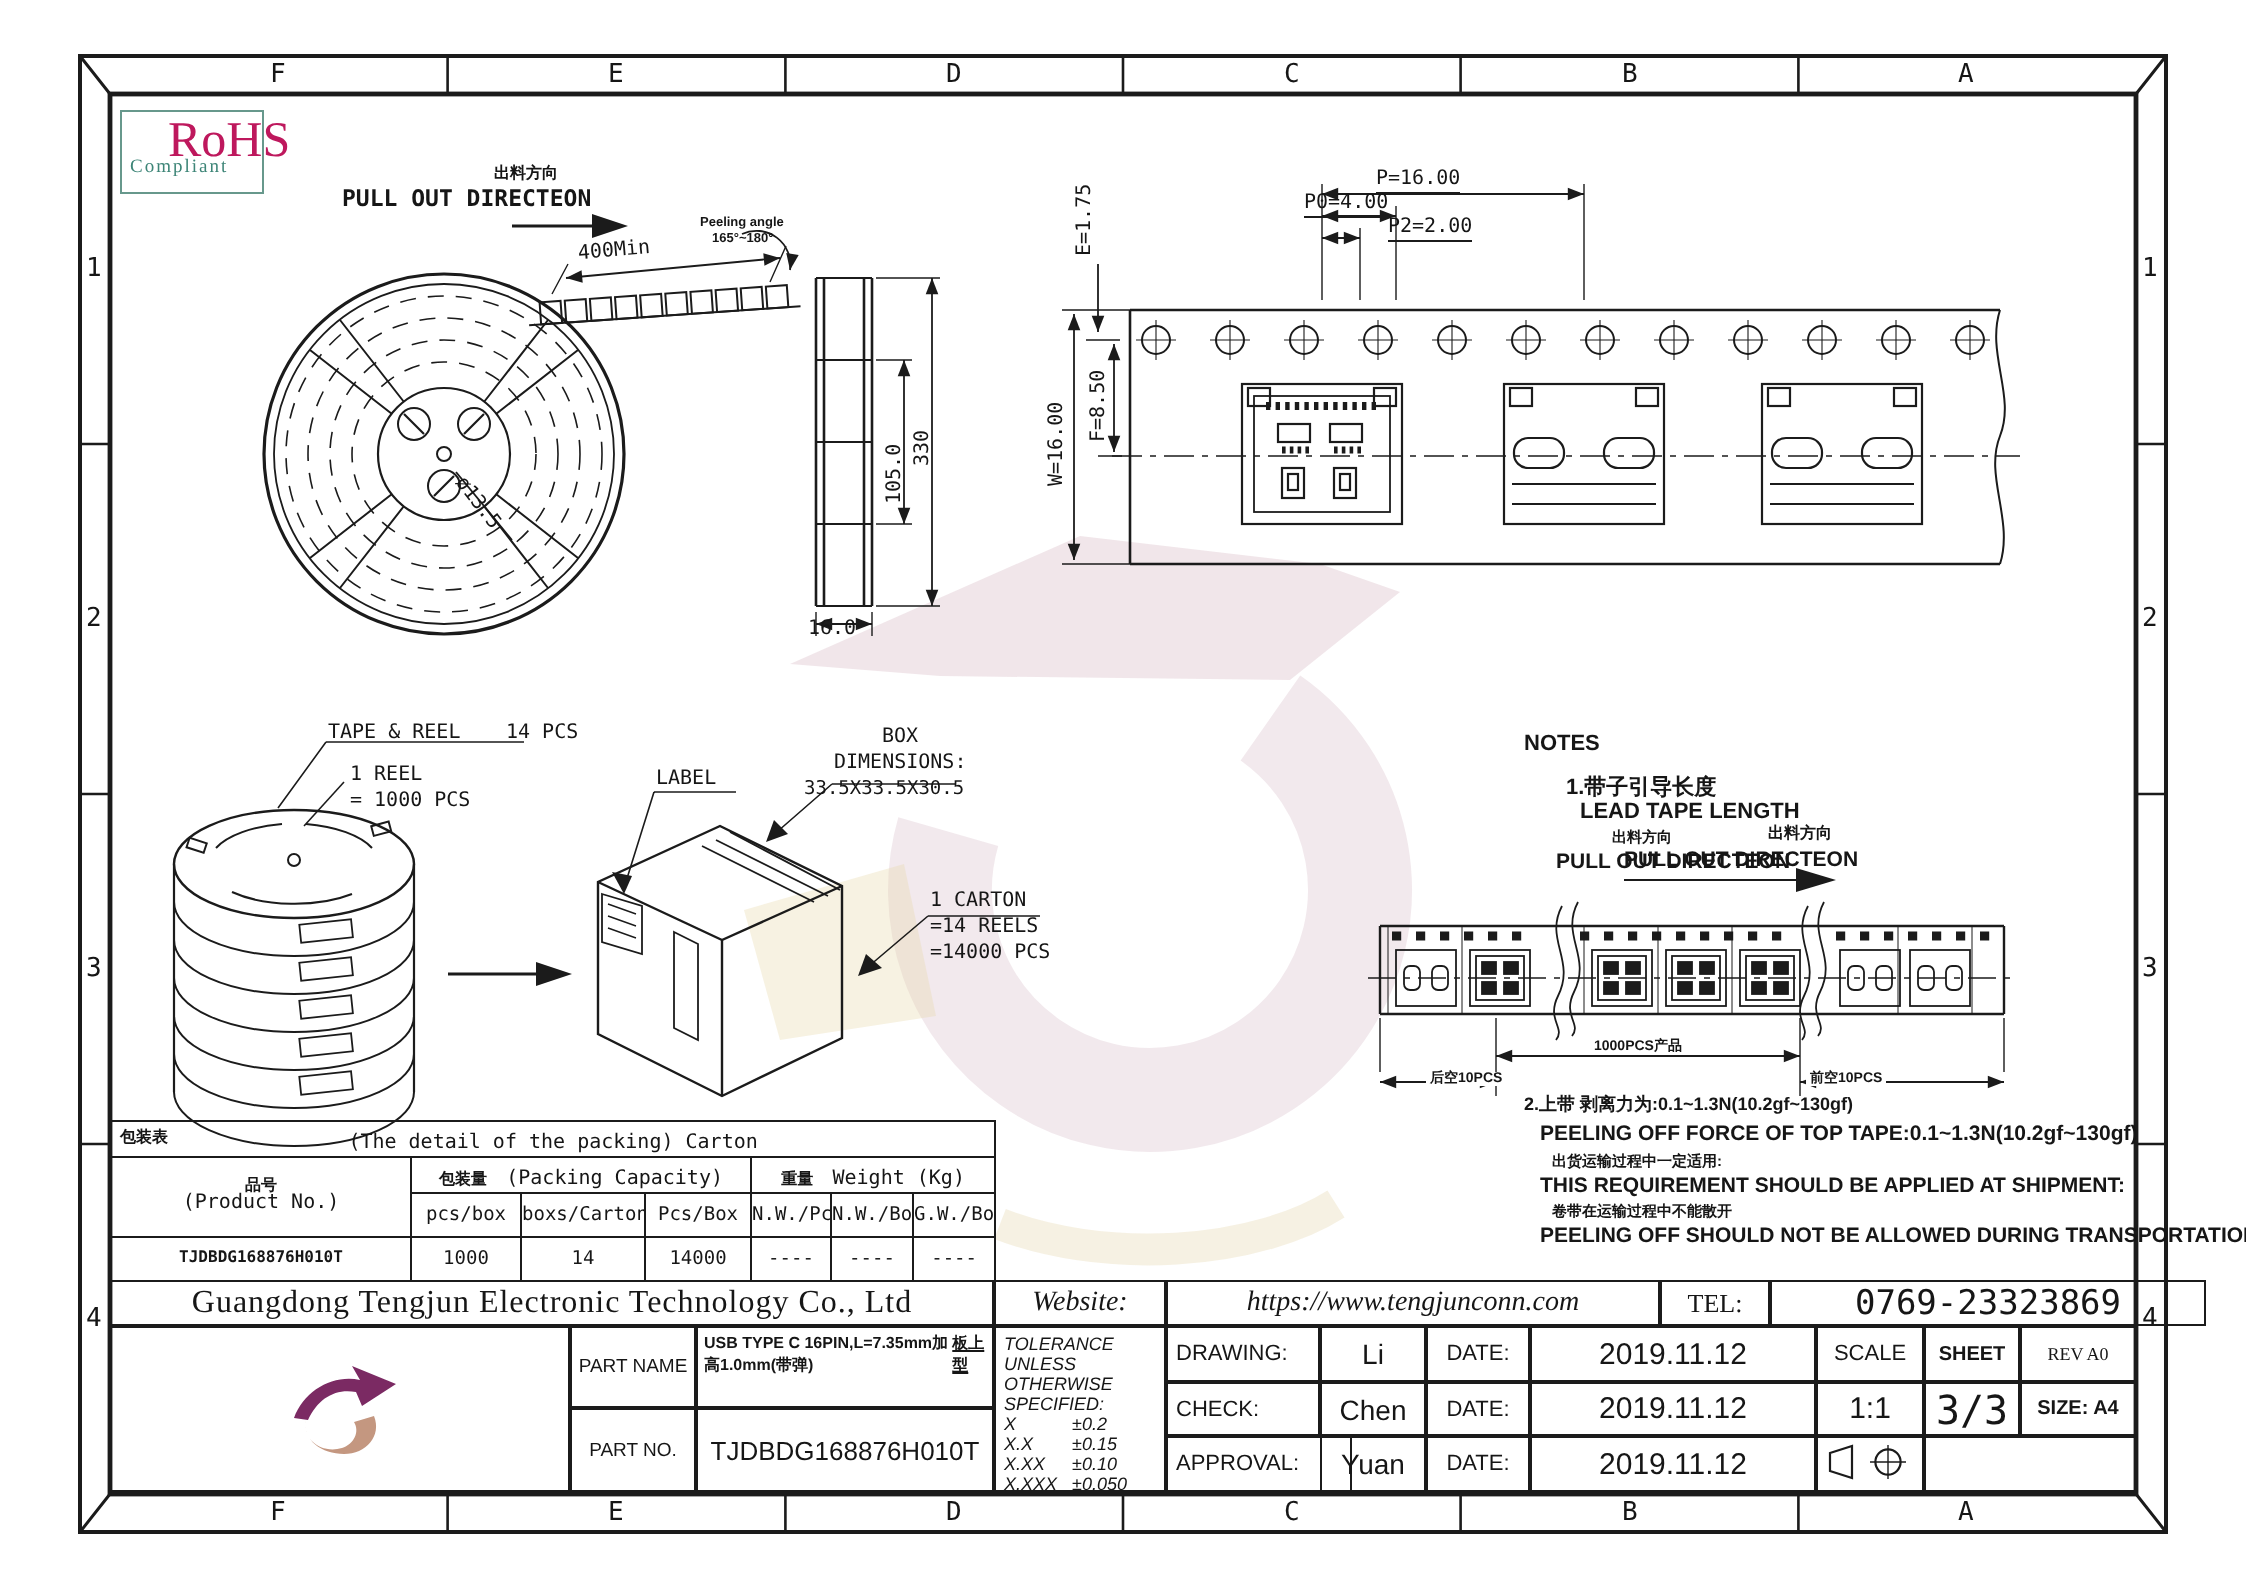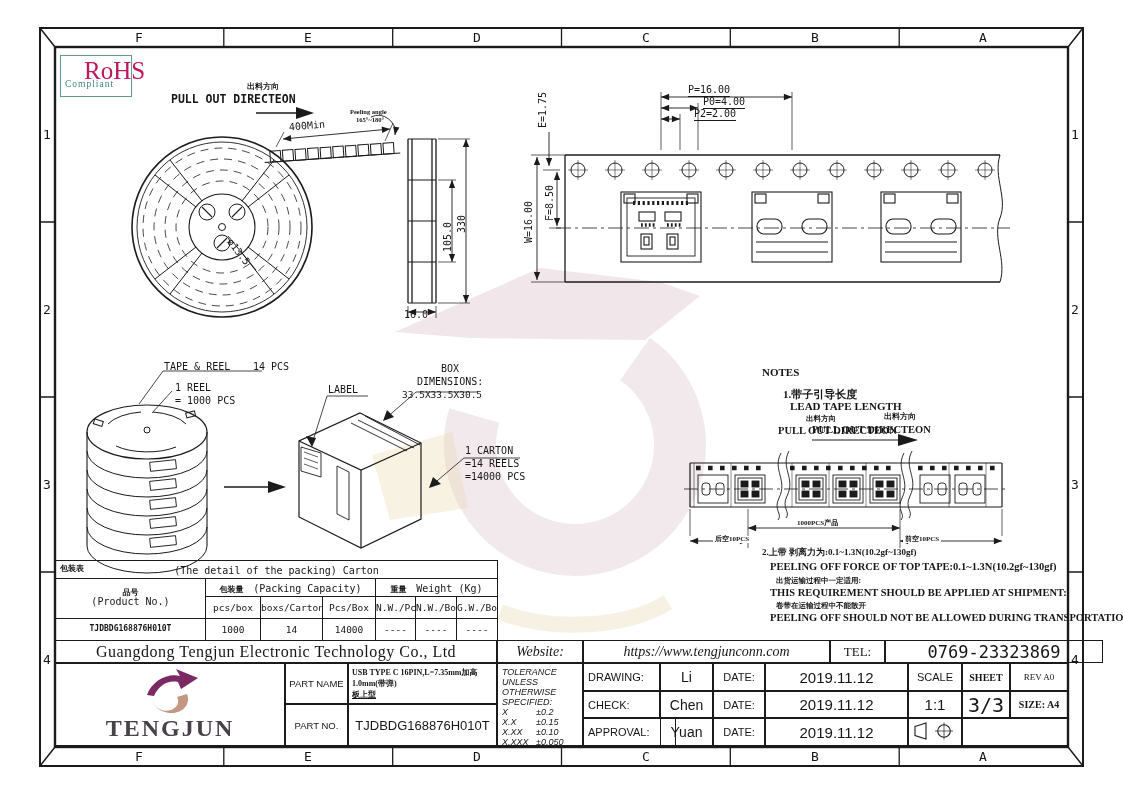--- a/index.html
+++ b/index.html
@@ -1,21 +1,21 @@
 <!DOCTYPE html>
 <html><head>
 <meta charset="utf-8">
 <style>
 html,body{margin:0;padding:0;background:#fff}
 .sheet{position:relative;width:1123px;height:793px;background:#fff;overflow:hidden;
   font-family:"DejaVu Sans Mono",monospace;color:#161616}
 svg.art{position:absolute;left:0;top:0}
 .t{position:absolute;white-space:nowrap;line-height:1;color:#161616}
 .m{font-family:"DejaVu Sans Mono",monospace}
-.b{font-family:Liberation Serif, serif;font-weight:bold}
+.b{font-family:Liberation Sans, sans-serif;font-weight:bold}
 .ser{font-family:"Liberation Serif",serif}
 .it{font-style:italic}
 .rot{transform-origin:0 0;transform:rotate(-90deg)}
 .bb{border-bottom:1px solid #1b1b1b;padding-bottom:1px}
 .wbg{background:#fff;padding:0 2px}
 .cell{position:absolute;border:1.4px solid #1b1b1b;box-sizing:border-box;
   display:flex;align-items:center;justify-content:center;overflow:hidden}
 .zl{position:absolute;font-size:13px;font-family:"DejaVu Sans Mono",monospace}
 table.pk{position:absolute;left:55px;top:560px;border-collapse:collapse;table-layout:fixed;width:442px}
 .pk td{border:1.4px solid #1b1b1b;padding:0;text-align:center;vertical-align:middle;
@@ -269,21 +269,21 @@
 <div class="t b" style="left:356px;top:117px;font-size:6.5px">165°~180°</div>
 <div class="t m" style="left:233px;top:237px;font-size:10px;transform-origin:0 0;transform:rotate(52deg)">ø13.5</div>
 <div class="t m rot" style="left:443px;top:252px;font-size:10px">105.0</div>
 <div class="t m rot" style="left:457px;top:233px;font-size:10px">330</div>
 <div class="t m" style="left:404px;top:310px;font-size:10px">16.0</div>
 
 <div class="t m rot" style="left:538px;top:128px;font-size:10px">E=1.75</div>
 <div class="t m rot" style="left:524px;top:243px;font-size:10px">W=16.00</div>
 <div class="t m rot" style="left:545px;top:221px;font-size:10px">F=8.50</div>
 <div class="t m bb" style="left:688px;top:85px;font-size:10px">P=16.00</div>
-<div class="t m bb" style="left:703px;top:97px;font-size:10px">P0=4.00</div>
+<div class="t m bb" style="left:652px;top:97px;font-size:10px">P0=4.00</div>
 <div class="t m bb" style="left:694px;top:109px;font-size:10px">P2=2.00</div>
 
 <div class="t m" style="left:164px;top:362px;font-size:10px">TAPE &amp; REEL</div>
 <div class="t m" style="left:253px;top:362px;font-size:10px">14 PCS</div>
 <div class="t m" style="left:175px;top:383px;font-size:10px">1 REEL</div>
 <div class="t m" style="left:175px;top:396px;font-size:10px">= 1000 PCS</div>
 <div class="t m" style="left:328px;top:385px;font-size:10px">LABEL</div>
 <div class="t m" style="left:441px;top:364px;font-size:10px">BOX</div>
 <div class="t m" style="left:417px;top:377px;font-size:10px">DIMENSIONS:</div>
 <div class="t m" style="left:402px;top:390px;font-size:9.5px">33.5X33.5X30.5</div>
@@ -363,25 +363,24 @@
 <div class="cell ser it" style="left:497px;top:640px;width:86px;height:23px;font-size:14px">Website:</div>
 <div class="cell ser it" style="left:583px;top:640px;width:247px;height:23px;font-size:14px">https://www.tengjunconn.com</div>
 <div class="cell ser" style="left:830px;top:640px;width:55px;height:23px;font-size:13px">TEL:</div>
 <div class="cell m" style="left:885px;top:640px;width:218px;height:23px;font-size:17px">0769-23323869</div>
 
 <div class="cell" style="left:55px;top:663px;width:230px;height:83px;flex-direction:column;justify-content:center;gap:1px">
   <svg width="62" height="46" viewBox="0 0 62 46">
     <path fill="#7b2a63" d="M8,27 C13,13 28,5 41,8 L37,1 L59,10 L42,21 L39,14 C29,12 20,17 15,28 Z"></path>
     <path fill="#c49780" d="M14,28 C12,38 22,45 32,42 C38,40 41,34 38,29 L48,26 C52,36 44,45 33,45 C22,45 12,38 14,28 Z"></path>
   </svg>
-  <div class="b" style="font-size:24px;letter-spacing:2px;color:#474247">TENGJUN</div>
 </div>
 
 <div class="cell b" style="left:285px;top:663px;width:63px;height:41px;font-size:9.5px;font-weight:normal;font-family:'Liberation Sans',sans-serif">PART NAME</div>
-<div class="cell" style="left:348px;top:663px;width:149px;height:41px;flex-direction:column;align-items:flex-start;padding:2px 3px;justify-content:center">
+<div class="cell" style="left:348px;top:663px;width:149px;height:41px;flex-direction:row;align-items:flex-start;padding:2px 3px;justify-content:center">
   <div class="b" style="font-size:8px">USB TYPE C 16PIN,L=7.35mm加高1.0mm(带弹)</div>
   <div class="b" style="font-size:8px;text-decoration:underline">板上型</div>
 </div>
 <div class="cell" style="left:285px;top:704px;width:63px;height:42px;font-size:9.5px;font-family:'Liberation Sans',sans-serif">PART NO.</div>
 <div class="cell" style="left:348px;top:704px;width:149px;height:42px;font-size:13px;font-family:'Liberation Sans',sans-serif">TJDBDG168876H010T</div>
 
 <div class="cell" style="left:497px;top:663px;width:86px;height:83px;flex-direction:column;align-items:flex-start;justify-content:flex-start;padding:3px 4px;font-family:'Liberation Sans',sans-serif;font-size:9px">
   <div class="it">TOLERANCE UNLESS</div>
   <div class="it">OTHERWISE SPECIFIED:</div>
   <div class="tolrow">

